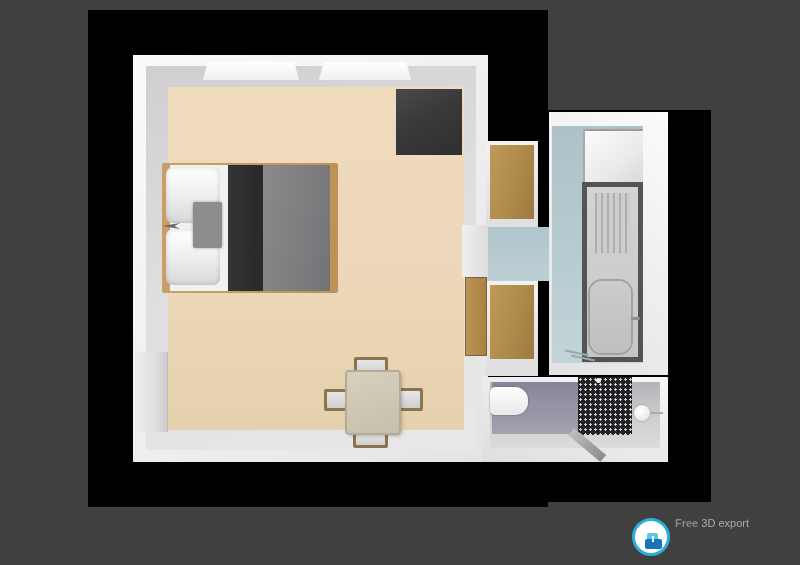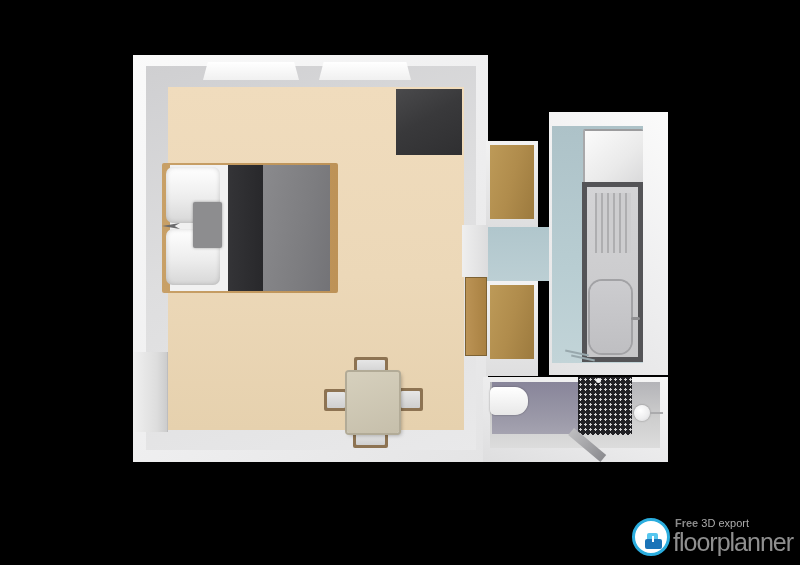--- a/index.html
+++ b/index.html
@@ -1,16 +1,16 @@
 <!DOCTYPE html>
 <html><head>
 <meta charset="utf-8">
 <style>
   html,body{margin:0;padding:0;background:#ffffff;}
-  #canvas{position:relative;width:800px;height:565px;background:#000000;overflow:hidden;
+  #canvas{position:relative;width:800px;height:565px;background:#404040;overflow:hidden;
           font-family:"Liberation Sans", sans-serif;}
   .abs{position:absolute;}
 
   
   .mass{background:#000000;}
   #mass-left{left:88px;top:10px;width:460px;height:497px;}
   #mass-right{left:548px;top:110px;width:163px;height:392px;}
 
   
   #bedroom-walls{left:133px;top:55px;width:355px;height:407px;
@@ -207,16 +207,15 @@
 
   <div class="abs" id="watermark">
     <div class="abs" id="logo-ring">
       <div class="abs" id="glyph-back"></div>
       <div class="abs" id="glyph-seat"></div>
       <div class="abs" id="glyph-leg"></div>
     </div>
     <div class="abs" id="tagline">
       <span class="strong">Free</span><span class="rest"> 3D export</span>
     </div>
-    <div class="abs" id="brand">floorplanner</div>
   </div>
 
 </div>
 
 </body></html>

